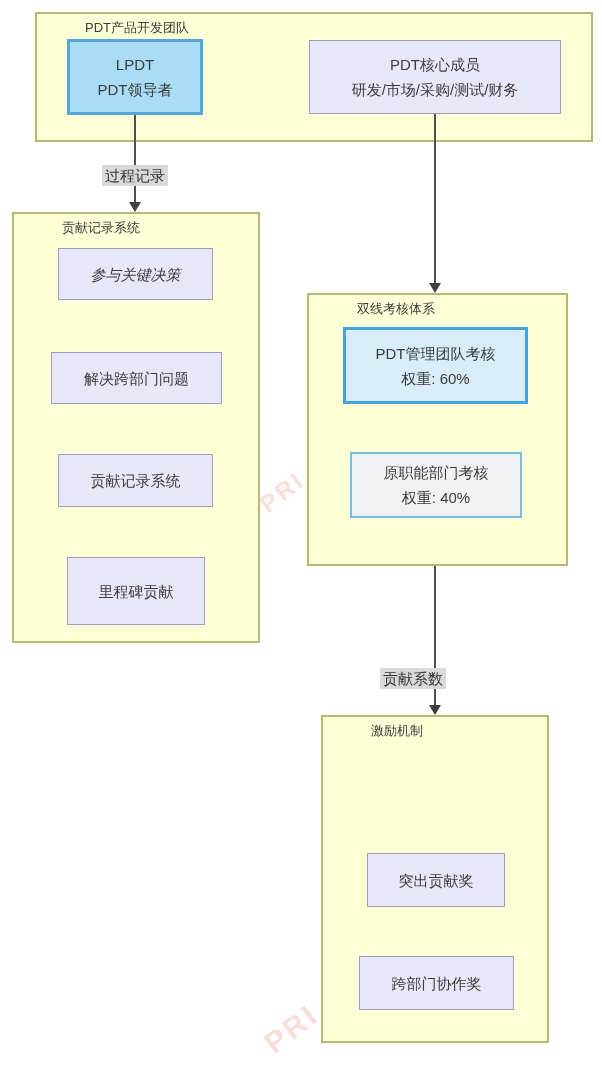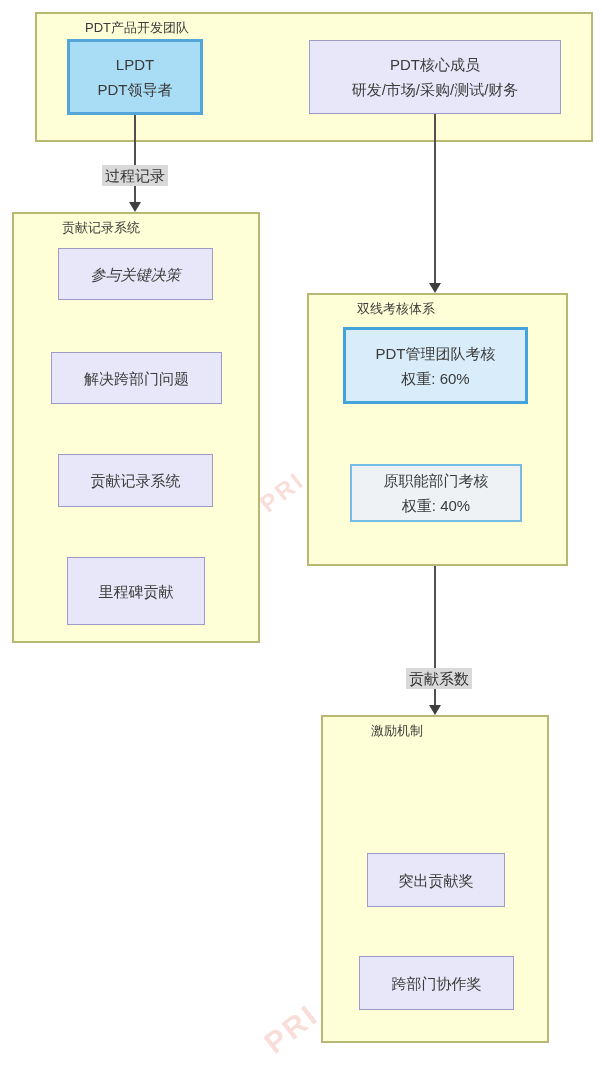--- a/index.html
+++ b/index.html
@@ -124,26 +124,26 @@
 
   <div class="group" style="left:307px; top:293px; width:261px; height:273px;">
     <div class="group-title">双线考核体系</div>
   </div>
 
   <div class="node node-blue-lt" style="left:343px; top:327px; width:185px; height:77px;">
     <span>PDT管理团队考核</span>
     <span>权重: 60%</span>
   </div>
 
-  <div class="node node-gray" style="left:350px; top:452px; width:172px; height:58px;margin-top:12px;">
+  <div class="node node-gray" style="left:350px; top:452px; width:172px; height:66px;">
     <span>原职能部门考核</span>
     <span>权重: 40%</span>
   </div>
 
-  <div class="edge-label" style="left:439px; top:668px;">贡献系数</div>
+  <div class="edge-label" style="left:413px; top:668px;">贡献系数</div>
 
   <div class="group" style="left:321px; top:715px; width:228px; height:328px;">
     <div class="group-title">激励机制</div>
   </div>
 
   <div class="node node-lavender" style="left:359px; top:956px; width:155px; height:54px;">
     <span>跨部门协作奖</span>
   </div>
   <div class="node node-lavender" style="left:367px; top:853px; width:138px; height:54px;">
     <span>突出贡献奖</span>

